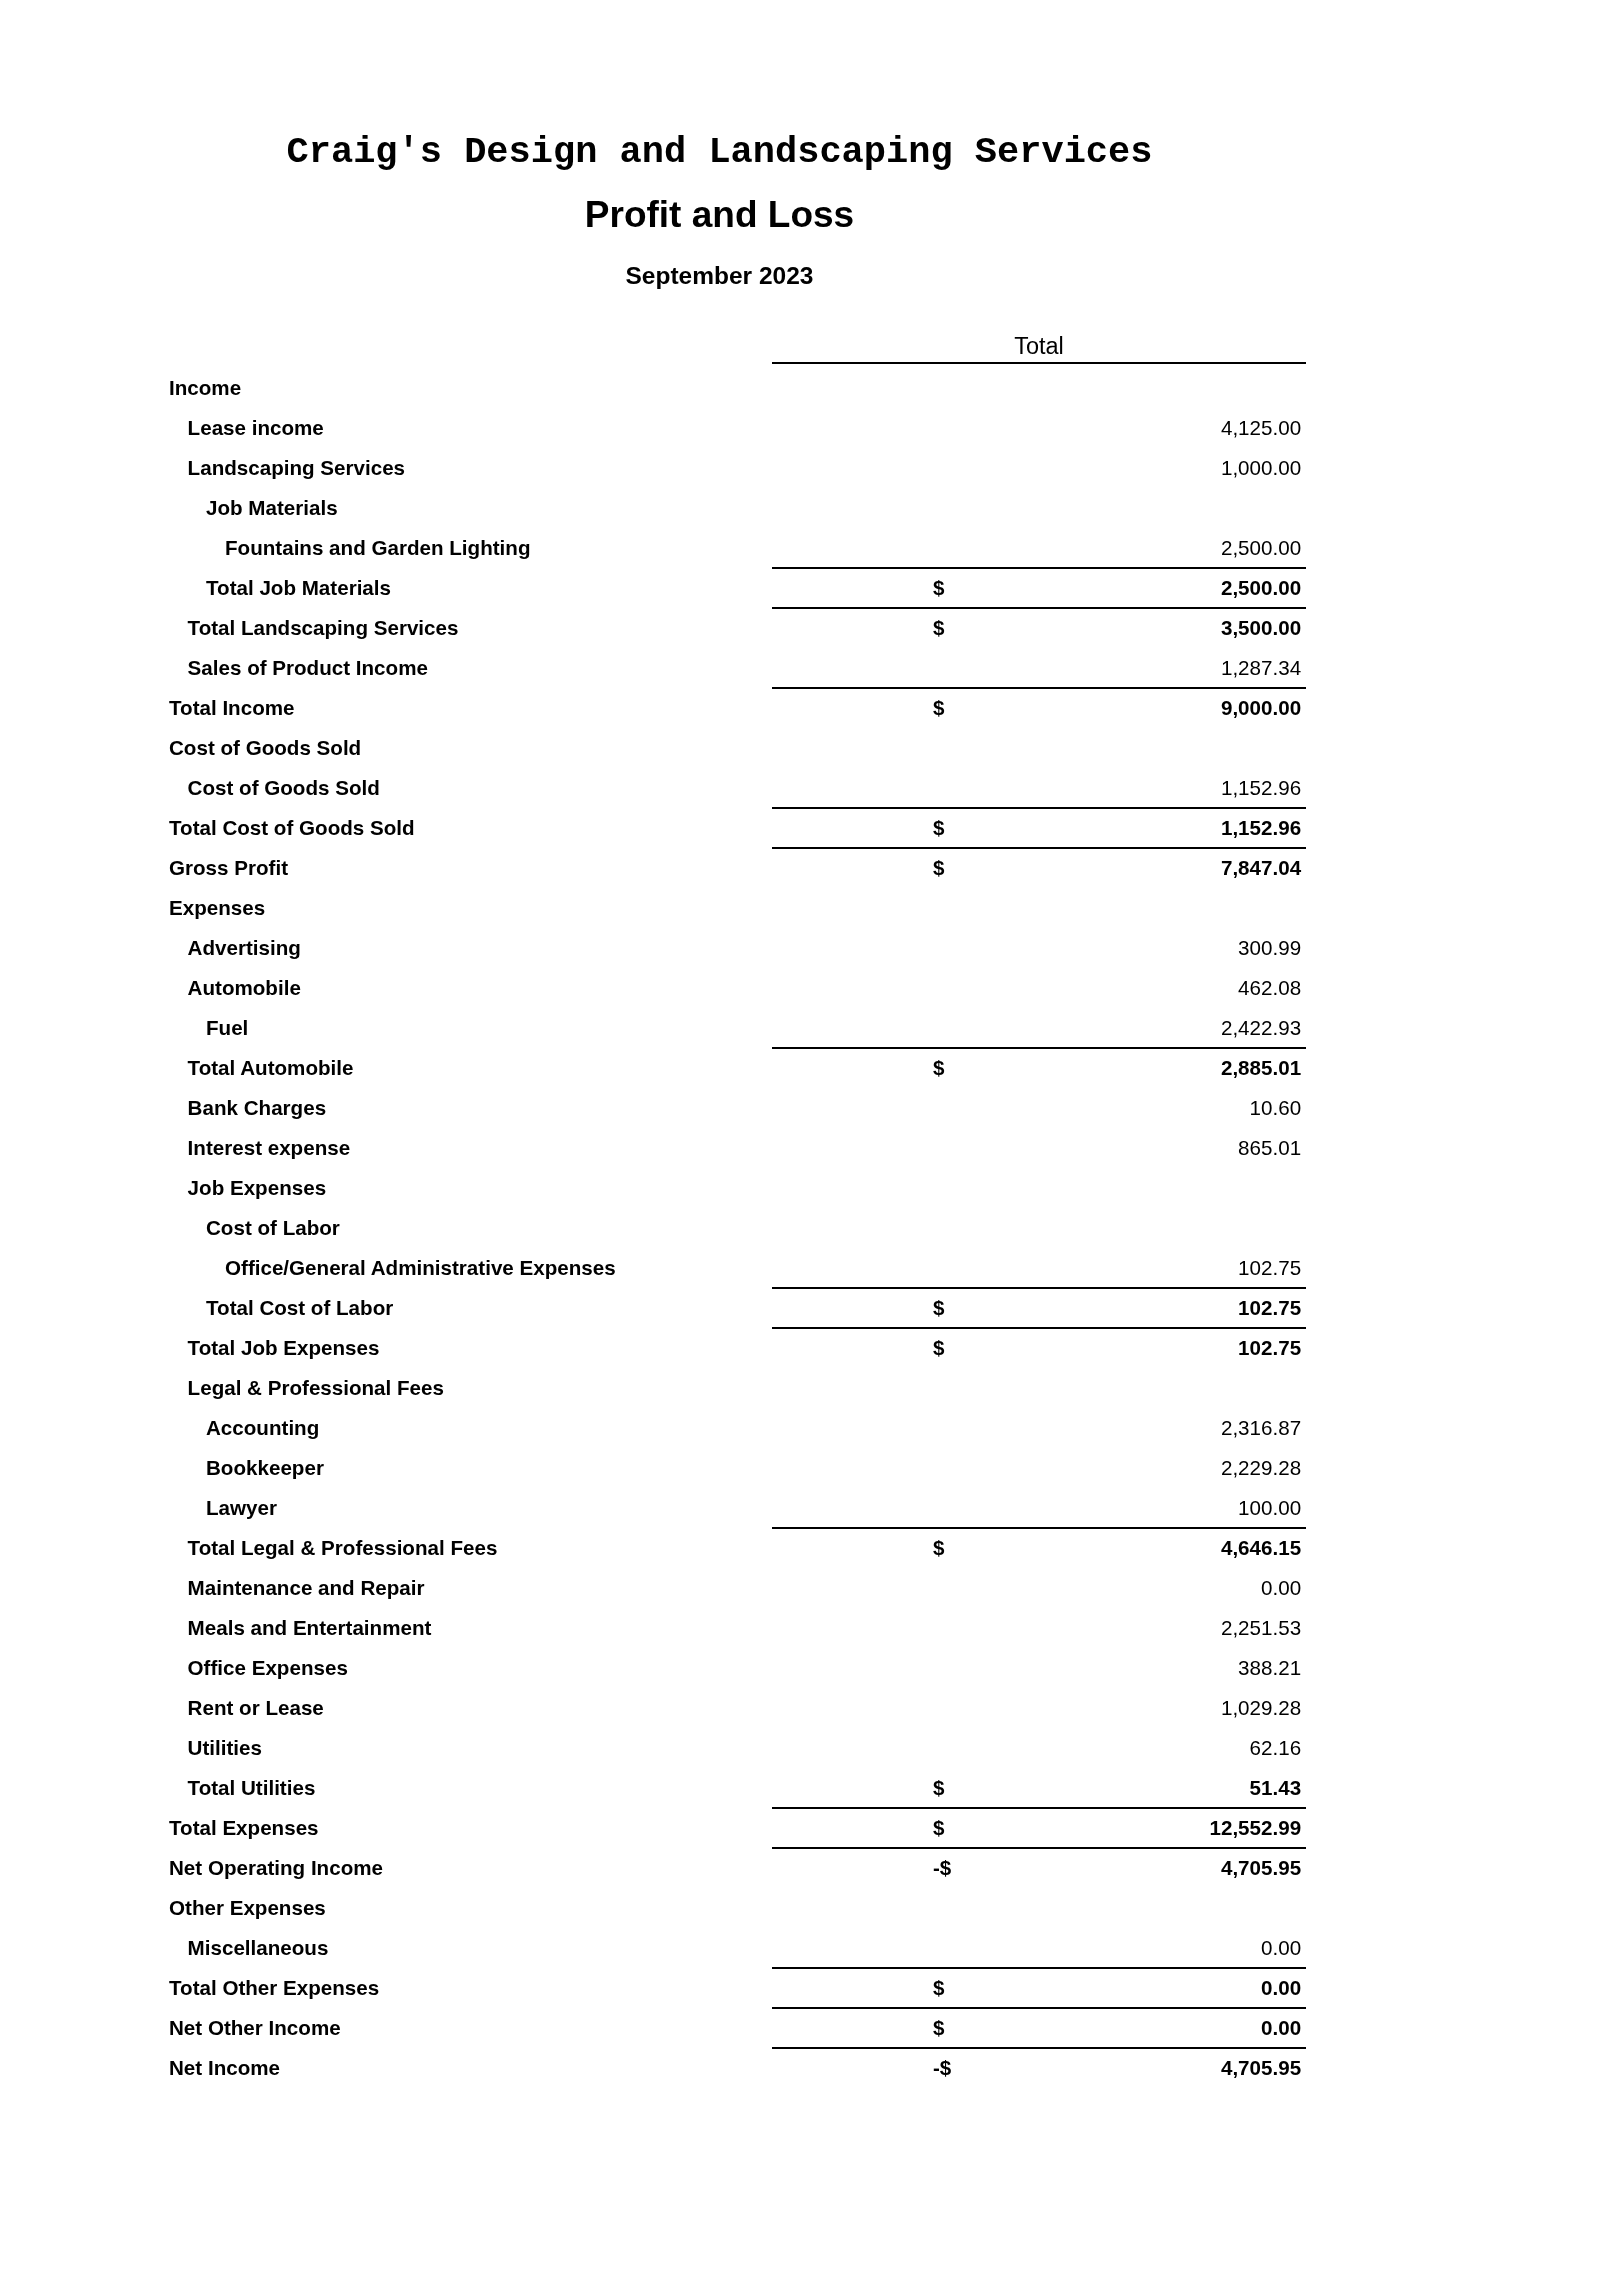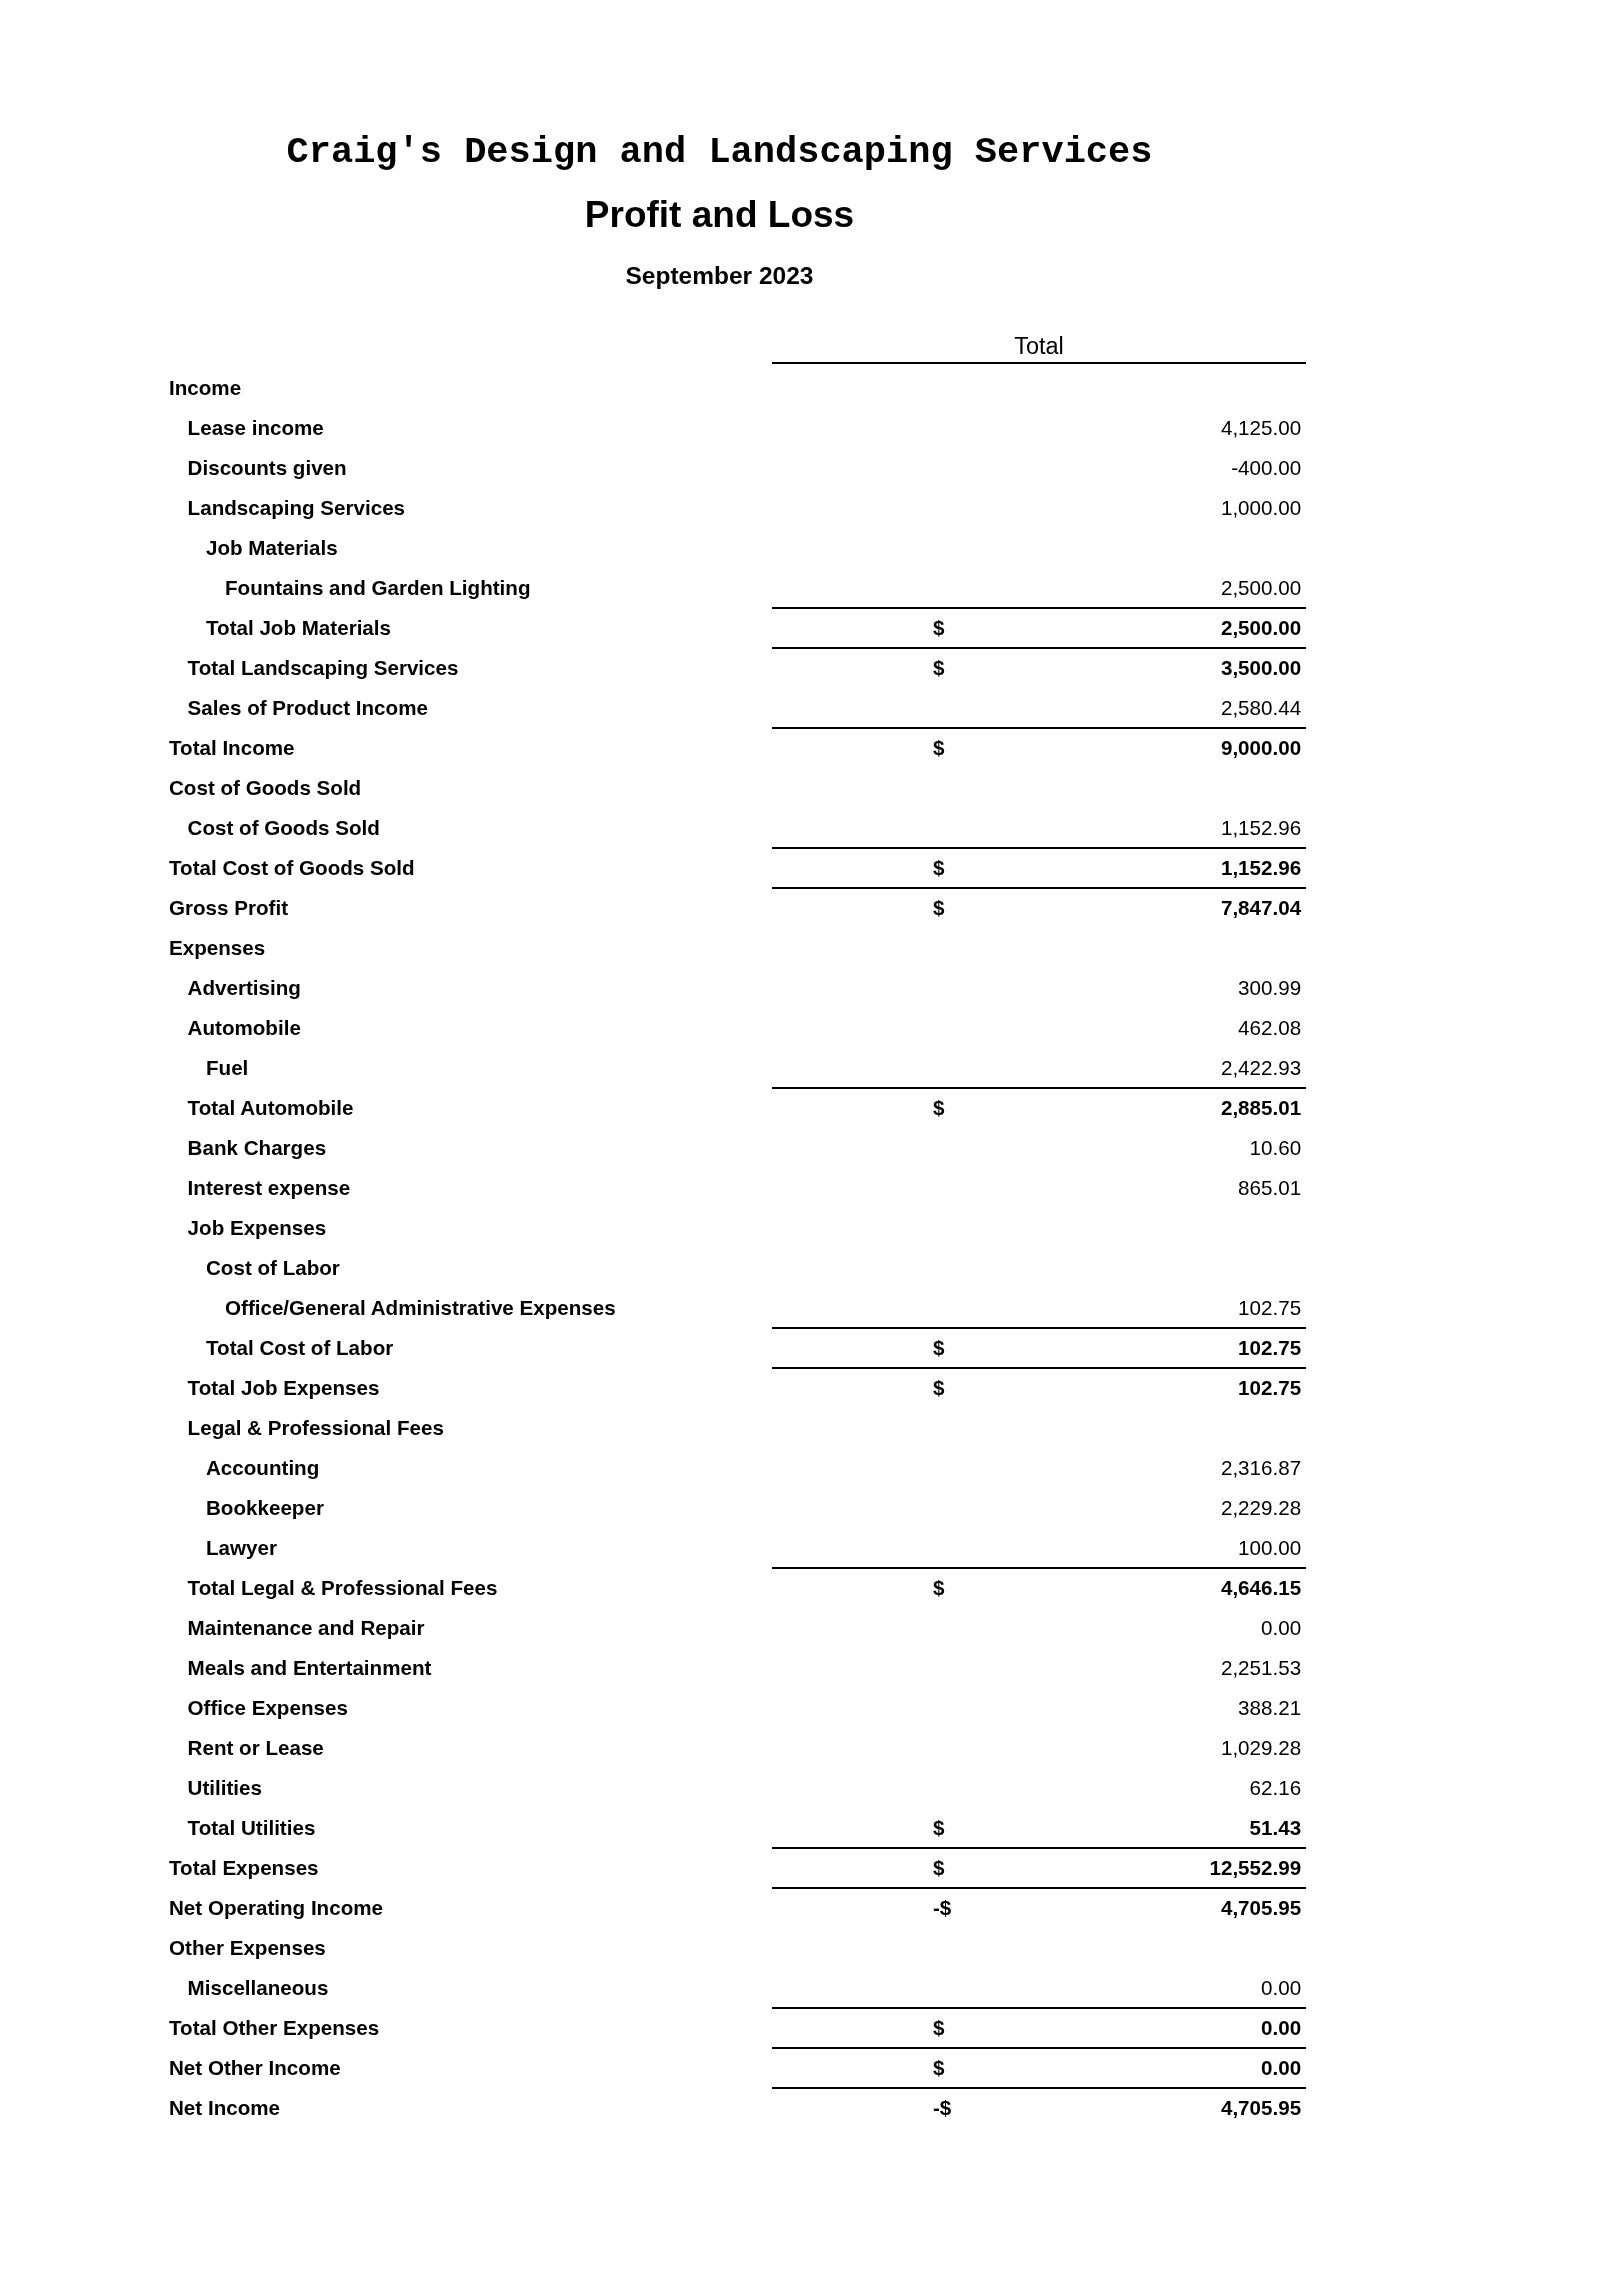--- a/index.html
+++ b/index.html
@@ -48,27 +48,20 @@
       </div>
     </div>
     <div class="row plain">
       <span class="label indent-1">Lease income</span>
       <div class="amt-col">
         <span class="dollar"></span>
         <span class="value">4,125.00</span>
       </div>
     </div>
     <div class="row plain">
-      <span class="label indent-1">Discounts given</span>
-      <div class="amt-col">
-        <span class="dollar"></span>
-        <span class="value">-400.00</span>
-      </div>
-    </div>
-    <div class="row plain">
       <span class="label indent-1">Landscaping Services</span>
       <div class="amt-col">
         <span class="dollar"></span>
         <span class="value">1,000.00</span>
       </div>
     </div>
     <div class="row plain">
       <span class="label indent-2">Job Materials</span>
       <div class="amt-col">
         <span class="dollar"></span>
@@ -93,21 +86,21 @@
       <span class="label indent-1">Total Landscaping Services</span>
       <div class="amt-col">
         <span class="dollar">$</span>
         <span class="value">3,500.00</span>
       </div>
     </div>
     <div class="row plain under">
       <span class="label indent-1">Sales of Product Income</span>
       <div class="amt-col">
         <span class="dollar"></span>
-        <span class="value">2,580.44</span>
+        <span class="value">1,287.34</span>
       </div>
     </div>
     <div class="row">
       <span class="label indent-0">Total Income</span>
       <div class="amt-col">
         <span class="dollar">$</span>
         <span class="value">9,000.00</span>
       </div>
     </div>
     <div class="row plain">

